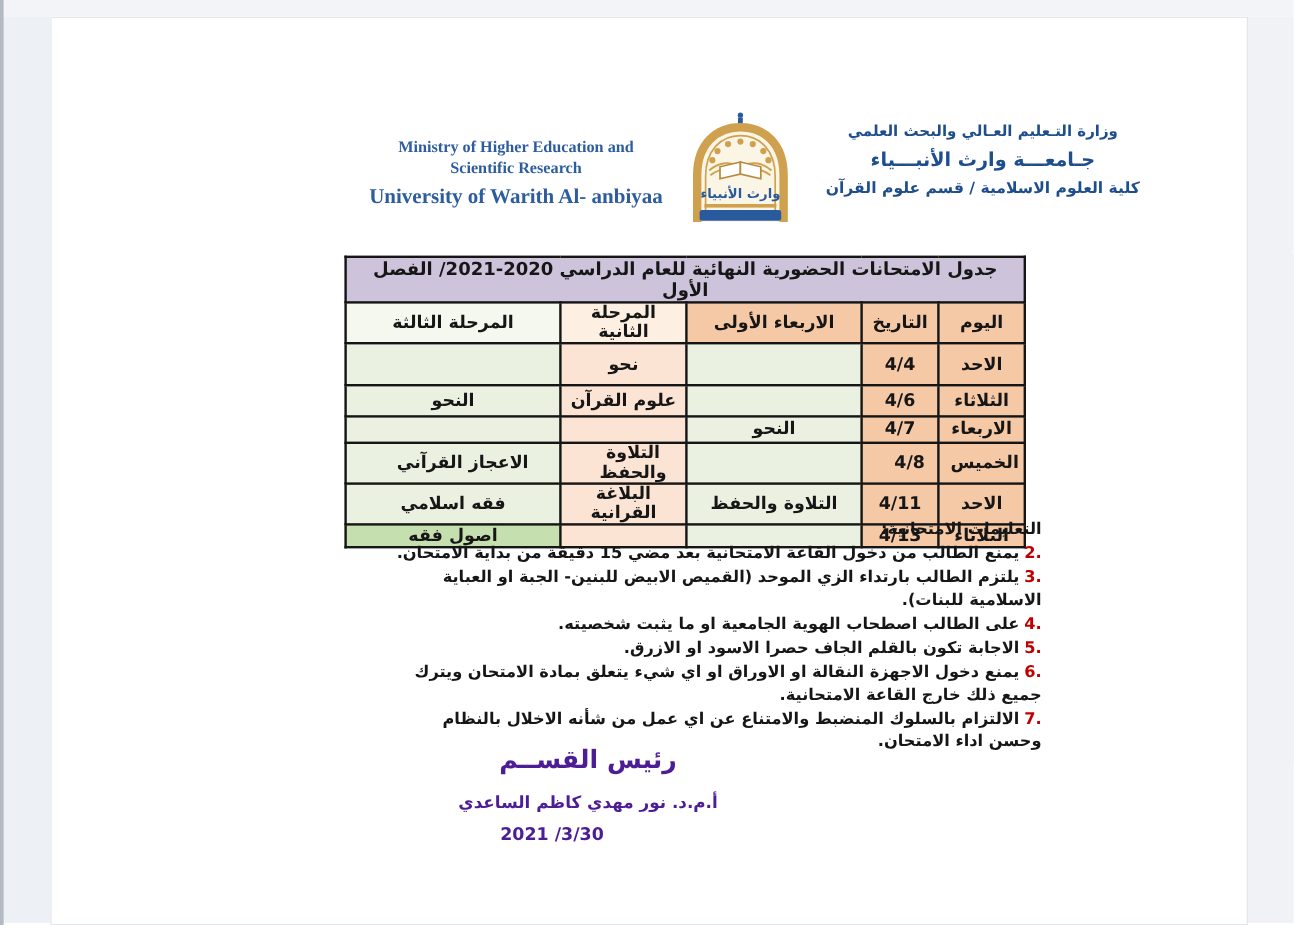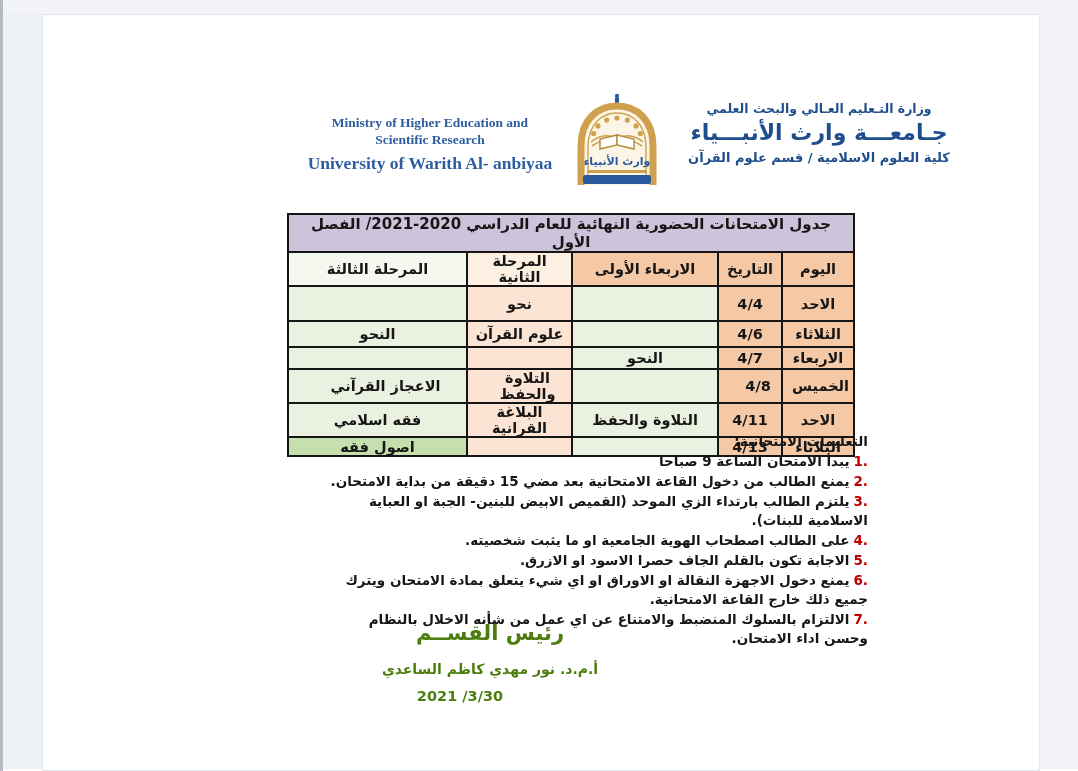--- a/index.html
+++ b/index.html
@@ -26,21 +26,21 @@
   .header-english .en-line{font-size:13.5px;font-weight:bold;line-height:17px;}
   .header-english .en-line-big{font-size:17.5px;font-weight:bold;line-height:24px;margin-top:3px;}
 
   .logo-box{position:absolute;left:525px;top:78px;width:100px;height:104px;}
 
   .header-arabic{
     position:absolute;left:636px;top:86px;width:282px;text-align:center;
     color:var(--blue-ar);direction:rtl;
   }
   .header-arabic .ar-line1{font-size:12.5px;font-weight:bold;line-height:18px;}
-  .header-arabic .ar-line2{font-size:22px;font-weight:bold;line-height:30px;}
+  .header-arabic .ar-line2{font-size:16px;font-weight:bold;line-height:30px;}
   .header-arabic .ar-line3{font-size:13px;font-weight:bold;line-height:19px;}
 
   
   .exam-table{
     position:absolute;left:245px;top:199px;width:566px;
     border-collapse:collapse;direction:rtl;table-layout:fixed;
   }
   .exam-table td,.exam-table th{
     border:2px solid #151515;padding:0 4px;
     font-size:14.5px;font-weight:bold;color:#161616;text-align:center;vertical-align:middle;
@@ -64,21 +64,21 @@
   
   .instructions{
     position:absolute;right:172px;top:418px;width:540px;direction:rtl;text-align:right;
     color:#161616;
   }
   .instructions .ins-heading{font-size:13.5px;font-weight:bold;line-height:19px;}
   .ins-item{font-size:13.5px;font-weight:bold;line-height:19px;margin-top:1px;}
   .ins-num{color:var(--red-num);direction:ltr;unicode-bidi:embed;margin-left:4px;}
 
   
-  .footer-sign{position:absolute;left:278px;top:604px;width:340px;text-align:center;direction:rtl;color:#4d7c0f;}
+  .footer-sign{position:absolute;left:278px;top:604px;width:340px;text-align:center;direction:rtl;color:#4c1d95;}
   .sig-title{font-size:21px;font-weight:bold;line-height:30px;letter-spacing:1px;}
   .sig-name{font-size:14px;font-weight:bold;line-height:30px;margin-top:6px;}
   .sig-date{font-size:14.5px;font-weight:bold;line-height:20px;margin-top:2px;direction:ltr;padding-right:60px;}
 </style>
 </head>
 <body>
 
 <div class="frame-top"></div>
 <div class="frame-left"></div>
 <div class="frame-right"></div>
@@ -187,23 +187,20 @@
       <td class="c-s1"></td>
       <td class="c-s2"></td>
       <td class="c-s3 c-strong">اصول فقه</td>
     </tr>
   </tbody>
     </table>
 
   <div class="instructions">
     <div class="ins-heading">التعليمات الامتحانية:</div>
     <div class="ins-item">
-      <span class="ins-num">1.</span><span>يبدأ الامتحان الساعة 9 صباحا</span>
-    </div>
-    <div class="ins-item">
       <span class="ins-num">2.</span><span>يمنع الطالب من دخول القاعة الامتحانية بعد مضي 15 دقيقة من بداية الامتحان.</span>
     </div>
     <div class="ins-item">
       <span class="ins-num">3.</span><span>يلتزم الطالب بارتداء الزي الموحد (القميص الابيض للبنين- الجبة او العباية الاسلامية للبنات).</span>
     </div>
     <div class="ins-item">
       <span class="ins-num">4.</span><span>على الطالب اصطحاب الهوية الجامعية او ما يثبت شخصيته.</span>
     </div>
     <div class="ins-item">
       <span class="ins-num">5.</span><span>الاجابة تكون بالقلم الجاف حصرا الاسود او الازرق.</span>

